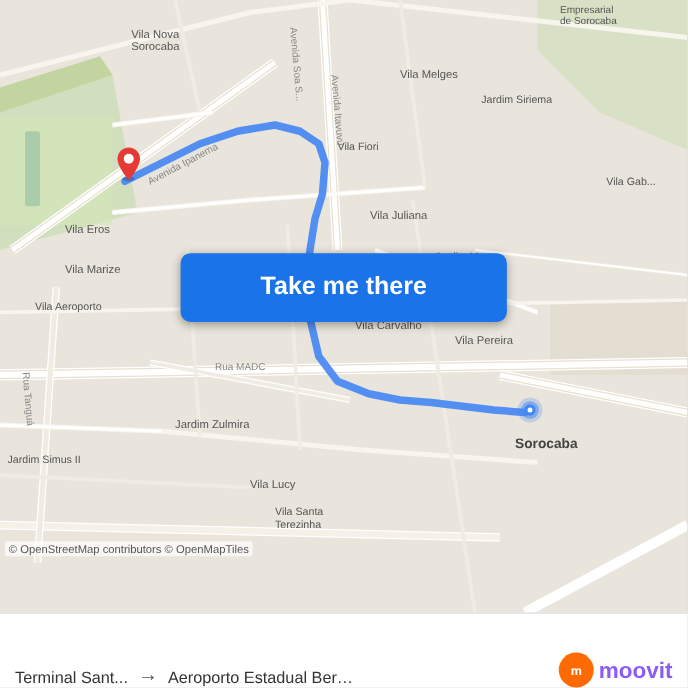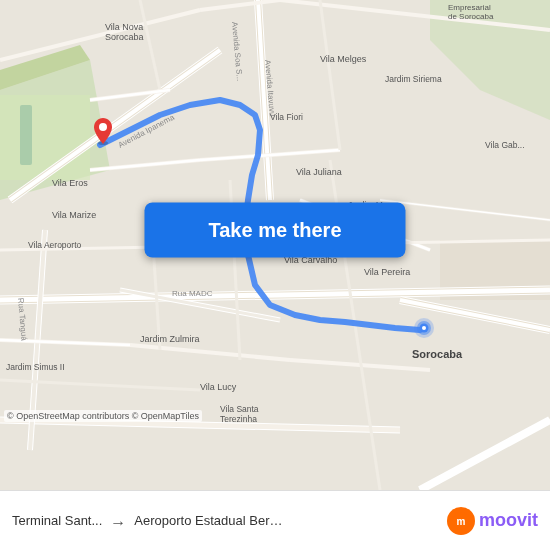--- a/index.html
+++ b/index.html
@@ -55,21 +55,21 @@
 
     
     .bottom-bar {
       position: absolute;
       bottom: 0;
       left: 0;
       right: 0;
       height: 60px;
       background: white;
       display: flex;
-      align-items: center;
+      align-items: flex-end;
       border-top: 1px solid #ddd;
       padding: 0 12px;
       gap: 32px;
     }
 
     .moovit-logo {
       display: flex;
       align-items: center;
       gap: 4px;
       margin-left: auto;
@@ -90,21 +90,21 @@
     }
 
     .moovit-text {
       font-size: 18px;
       font-weight: bold;
       color: #8b5cf6;
     }
 
     .attribution {
       position: absolute;
-      bottom: 68px;
+      bottom: 45px;
       left: 4px;
       font-size: 9px;
       color: #555;
       background: rgba(255,255,255,0.7);
       padding: 1px 3px;
       border-radius: 2px;
       z-index: 5;
     }
 
     .route-info {

